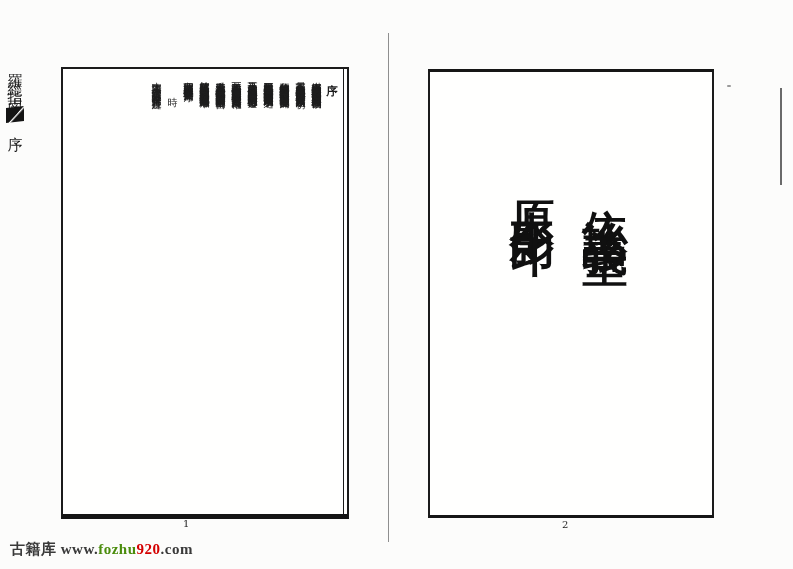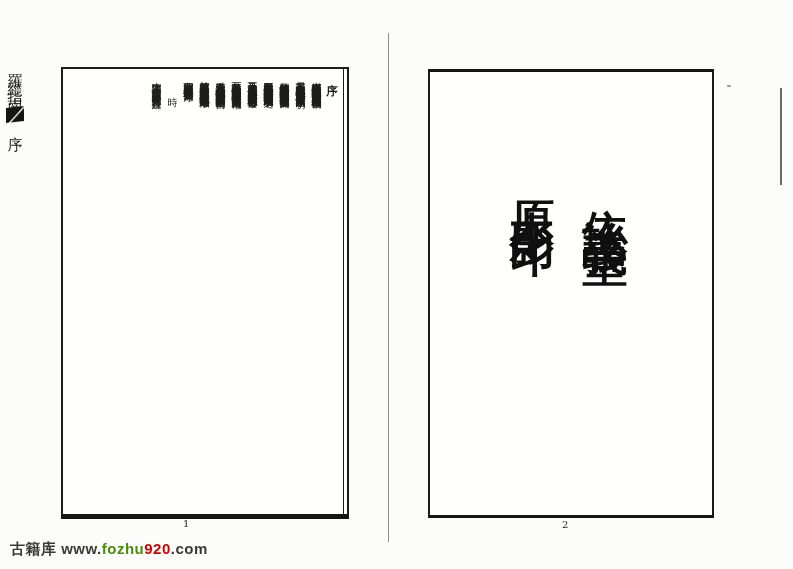--- a/index.html
+++ b/index.html
@@ -66,21 +66,21 @@
   .calligraphy .text-col:last-child{margin-top:-9px;}
 
   
   .page-number{position:absolute;font-size:10px;color:#222;font-family:"DejaVu Serif",serif;}
   .pn-left{left:183px;top:518px;}
   .pn-right{left:562px;top:519px;}
 
   
   .watermark{
     position:absolute;left:10px;top:540px;
-    font-family:Liberation Sans, sans-serif;
+    font-family:Liberation Serif, serif;
     font-weight:bold;font-size:15px;color:#3a3a3a;letter-spacing:0.5px;
     white-space:nowrap;
   }
   .wm-green{color:#4a8c0c;}
   .wm-red{color:#d40000;}
 </style>
 </head>
 <body>
 
 <div class="sheet-edge-left"></div>

